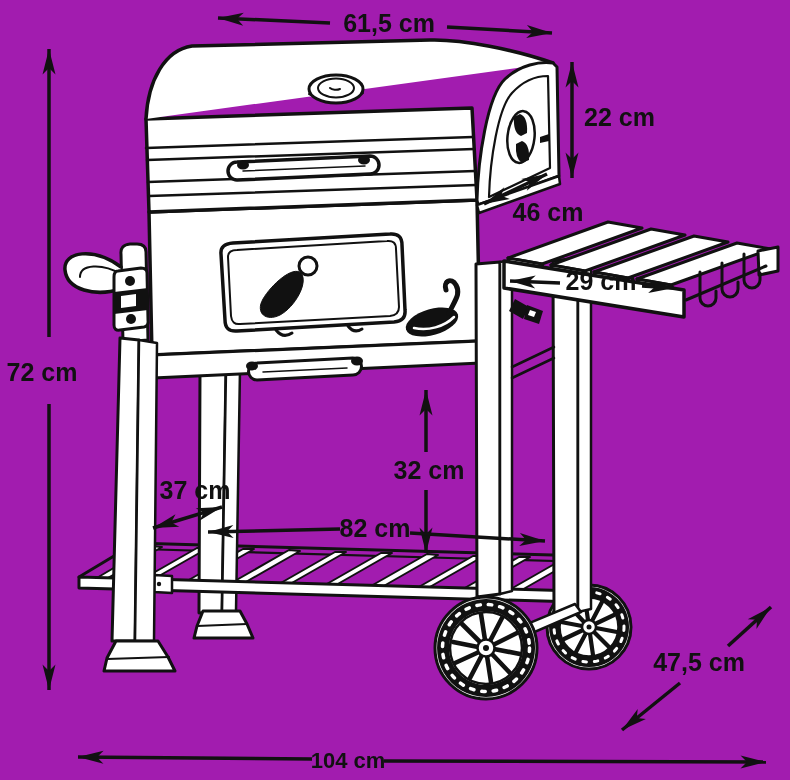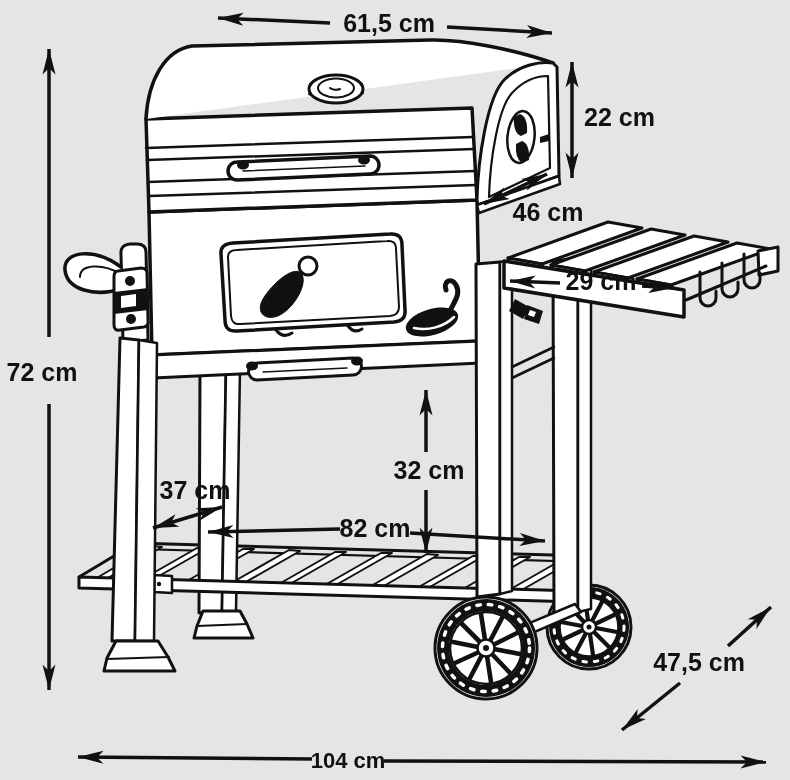--- a/index.html
+++ b/index.html
@@ -1,16 +1,16 @@
 <!DOCTYPE html>
 <html><head>
 <meta charset="utf-8">
 <style>
   html,body{margin:0;padding:0;background:#fff;}
-  #stage{position:relative;width:790px;height:780px;background:#e5e5e5;overflow:hidden;}
+  #stage{position:relative;width:790px;height:780px;background:#a21caf;overflow:hidden;}
   svg{position:absolute;inset:0;}
   svg text{font-family:"Liberation Sans","DejaVu Sans",sans-serif;font-weight:700;fill:#111;}
   .dimtxt{font-size:25px;}
   .dimtxt-sm{font-size:22px;}
 </style>
 </head>
 <body>
 
 <div id="stage">
 <svg width="790" height="780" viewBox="0 0 790 780">

